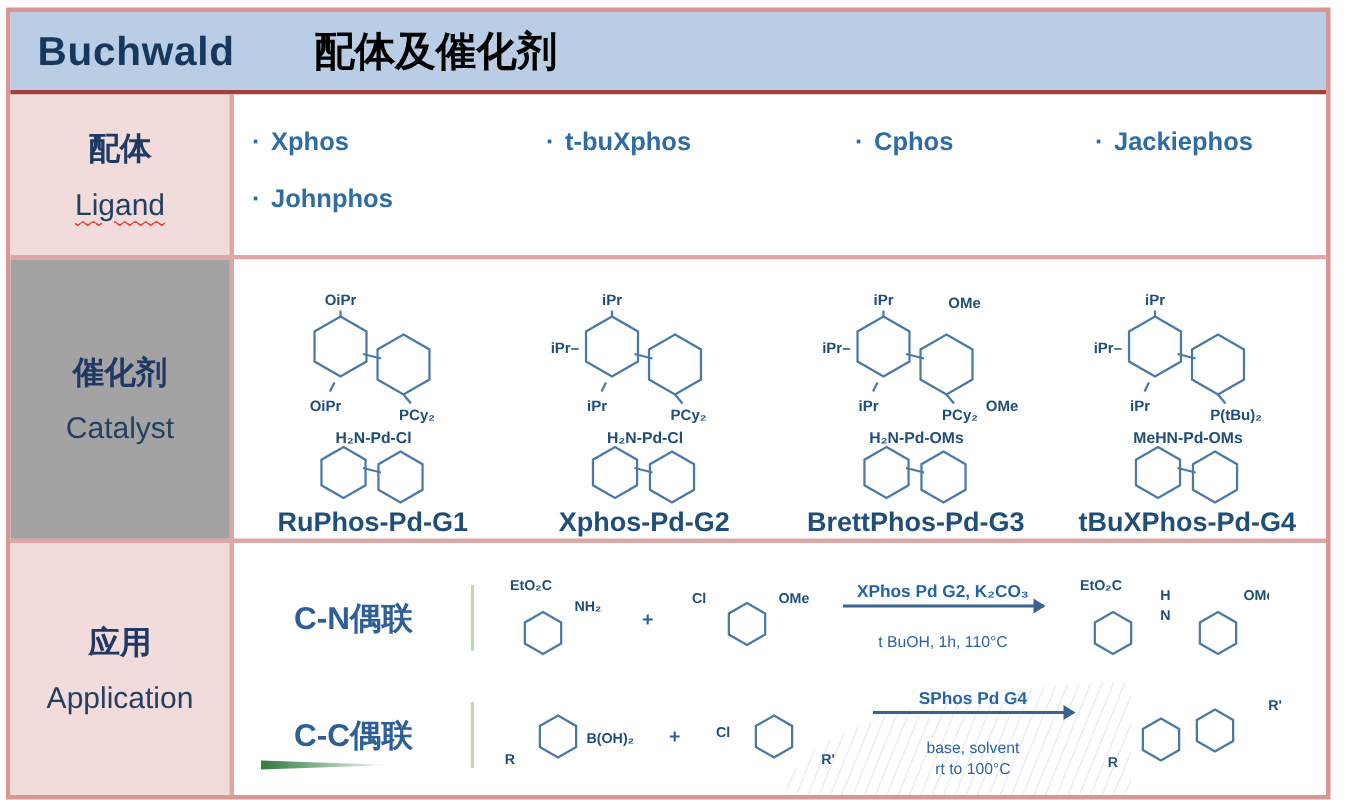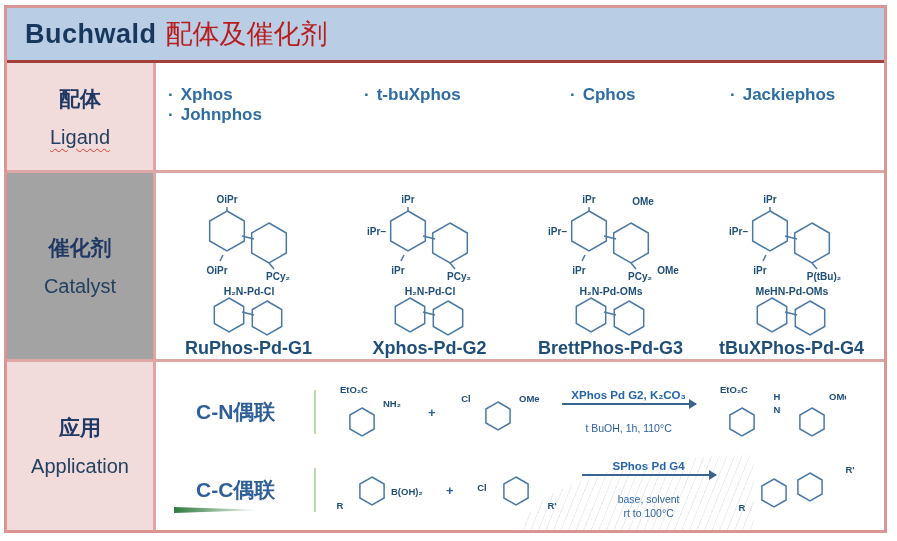--- a/index.html
+++ b/index.html
@@ -4,34 +4,34 @@
 <style>
   html,body{margin:0;padding:0;background:#fff;}
   .canvas{position:relative;width:897px;height:541px;background:#fff;
           font-family:"Liberation Sans",sans-serif;overflow:hidden;}
   .table{position:absolute;left:4px;top:5px;width:883px;height:528px;
          border:3px solid #D99694;display:flex;flex-direction:column;box-sizing:border-box;}
   
   .hdr{height:55px;background:#B9CDE5;border-bottom:3px solid #A3403C;
        display:flex;align-items:center;padding-left:18px;gap:9px;box-sizing:border-box;flex:none;}
   .hdr .t-en{font-size:27px;font-weight:bold;color:#17375D;letter-spacing:.5px;}
-  .hdr .t-zh{font-size:27px;font-weight:normal;color:#b91c1c;font-family:"Liberation Serif",serif;}
+  .hdr .t-zh{font-size:27px;font-weight:bold;color:#000000;font-family:"Liberation Serif",serif;margin-left:44px;}
   
   .bd{flex:1;display:grid;grid-template-columns:149px 1fr;grid-template-rows:110px 189px 1fr;}
   .lcell{border-right:3px solid #DCA7A4;border-bottom:3px solid #DCA7A4;
          display:flex;flex-direction:column;align-items:center;justify-content:center;gap:13px;box-sizing:border-box;}
   .mcell{border-bottom:3px solid #DCA7A4;box-sizing:border-box;background:#fff;position:relative;}
   .row3{border-bottom:none;}
   .pink{background:#F2DCDB;}
   .white{background:#a3a3a3;}
   .zh-lab{font-size:21px;color:#1F3864;font-family:"Liberation Serif",serif;font-weight:600;}
   .en-lab{font-size:20px;color:#244061;}
   .wavy{text-decoration:underline wavy #E03C31;text-underline-offset:4px;text-decoration-thickness:1px;}
   
-  .ligands{padding:22px 6px 0 12px;display:grid;grid-template-columns:196px 206px 160px auto;}
+  .ligands{padding:22px 6px 0 12px;display:grid;grid-template-columns:196px 206px 160px auto;row-gap:18px;}
   .lig{font-size:17px;font-weight:600;color:#2E6DA4;white-space:nowrap;}
   .lig .blt{margin-right:7px;}
   
   .cats{display:grid;grid-template-columns:repeat(4,1fr);align-items:end;padding:6px 2px 10px 2px;height:100%;box-sizing:border-box;}
   .cat{display:flex;flex-direction:column;align-items:center;}
   .cat-name{font-size:18px;font-weight:bold;color:#1F4E79;margin-top:1px;white-space:nowrap;}
   .struct line, .struct polyline{stroke:#4A79A8;stroke-width:1.5;fill:none;}
   .struct text{fill:#1F4E79;font-family:"Liberation Sans",sans-serif;font-size:10px;font-weight:600;}
   .struct .pdl{font-size:10.5px;}
   svg use{stroke:#4A79A8;stroke-width:1.5;fill:none;}

